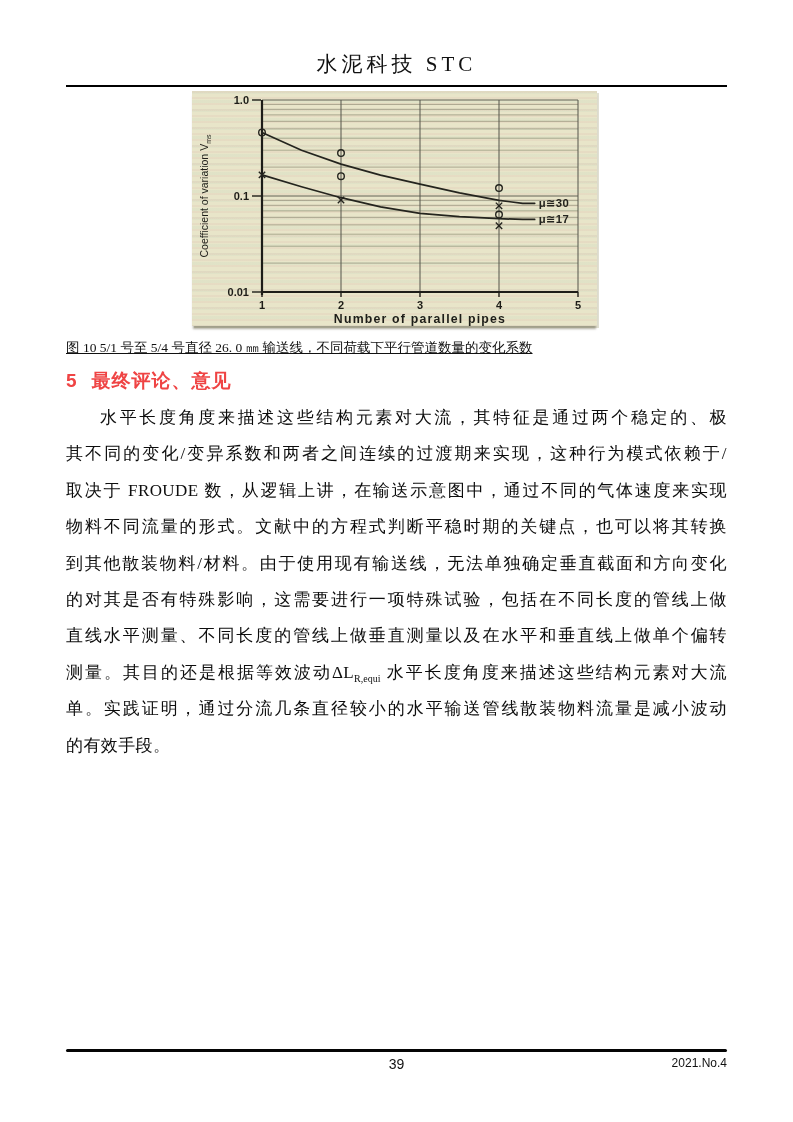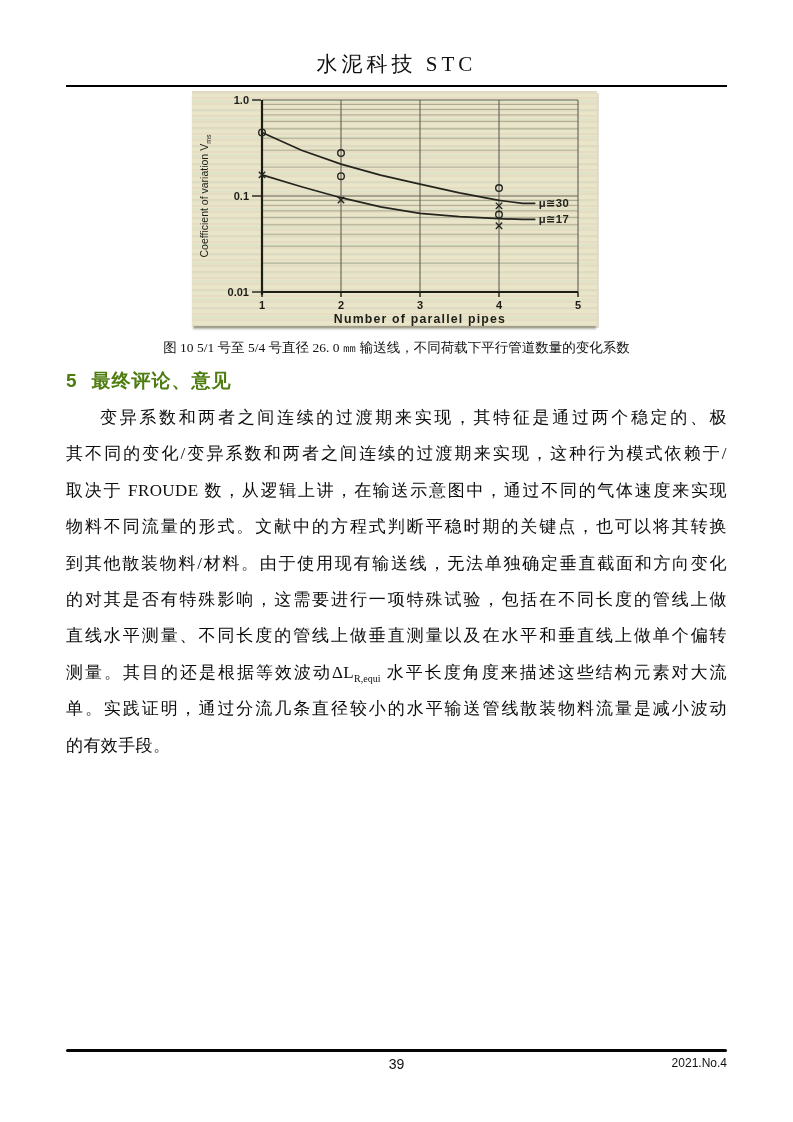--- a/index.html
+++ b/index.html
@@ -27,28 +27,28 @@
   .figure-scan{
     position:absolute;top:91px;left:192px;width:405px;height:235px;
     background:
       repeating-linear-gradient(180deg, rgba(221,183,171,0.20) 0 2px, rgba(0,0,0,0) 2px 6px),
       repeating-linear-gradient(180deg, rgba(186,212,188,0.16) 0 3px, rgba(0,0,0,0) 3px 9px),
       #e8e5c9;
     box-shadow:0 4px 2px -1px rgba(110,105,80,.55), 2px 2px 0 rgba(170,165,130,.35);
   }
   .figure-caption{
     position:absolute;top:339px;left:66px;width:661px;
-    text-align:center;font-size:13.5px;
+    font-size:13.5px;text-decoration:underline;
   }
   
   .section-heading{
     position:absolute;top:368px;left:66px;
     font-family:"Liberation Sans","DejaVu Sans",sans-serif;
     font-weight:bold;font-size:19px;letter-spacing:1px;
-    color:#4d7c0f;
+    color:#ef4444;
   }
   .section-heading .secnum{margin-right:14px;}
   
   .body-text{
     position:absolute;top:400px;left:66px;width:661px;
     font-size:17px;color:#0d0d0d;
   }
   .tline{
     line-height:36.4px;height:36.4px;
     text-align:justify;text-align-last:justify;
@@ -146,21 +146,21 @@
           <line x1="303.8" y1="118.02779923611763" x2="310.2" y2="111.62779923611762" stroke="#24241e" stroke-width="1.4"></line>
           <line x1="303.8" y1="131.5411763172627" x2="310.2" y2="137.9411763172627" stroke="#24241e" stroke-width="1.4"></line>
           <line x1="303.8" y1="137.9411763172627" x2="310.2" y2="131.5411763172627" stroke="#24241e" stroke-width="1.4"></line>
         </svg></div>
     <figcaption class="figure-caption">图 10 5/1 号至 5/4 号直径 26. 0 ㎜ 输送线，不同荷载下平行管道数量的变化系数</figcaption>
   </figure>
 
   <h2 class="section-heading" style="margin:0"><span class="secnum">5</span><span>最终评论、意见</span></h2>
 
   <div class="body-text" id="paragraph">
-      <div class="tline indent"><span>变异系数和两者之间连续的过渡期来实现，其特征是通过两个稳定的、极</span></div>
+      <div class="tline indent"><span>水平长度角度来描述这些结构元素对大流，其特征是通过两个稳定的、极</span></div>
       <div class="tline"><span>其不同的变化/变异系数和两者之间连续的过渡期来实现，这种行为模式依赖于/</span></div>
       <div class="tline"><span>取决于 FROUDE 数，从逻辑上讲，在输送示意图中，通过不同的气体速度来实现</span></div>
       <div class="tline"><span>物料不同流量的形式。文献中的方程式判断平稳时期的关键点，也可以将其转换</span></div>
       <div class="tline"><span>到其他散装物料/材料。由于使用现有输送线，无法单独确定垂直截面和方向变化</span></div>
       <div class="tline"><span>的对其是否有特殊影响，这需要进行一项特殊试验，包括在不同长度的管线上做</span></div>
       <div class="tline"><span>直线水平测量、不同长度的管线上做垂直测量以及在水平和垂直线上做单个偏转</span></div>
       <div class="tline"><span>测量。其目的还是根据等效波动ΔL</span><sub>R,equi</sub><span> 水平长度角度来描述这些结构元素对大流</span></div>
       <div class="tline"><span>单。实践证明，通过分流几条直径较小的水平输送管线散装物料流量是减小波动</span></div>
       <div class="tline last"><span>的有效手段。</span></div>
     </div>

